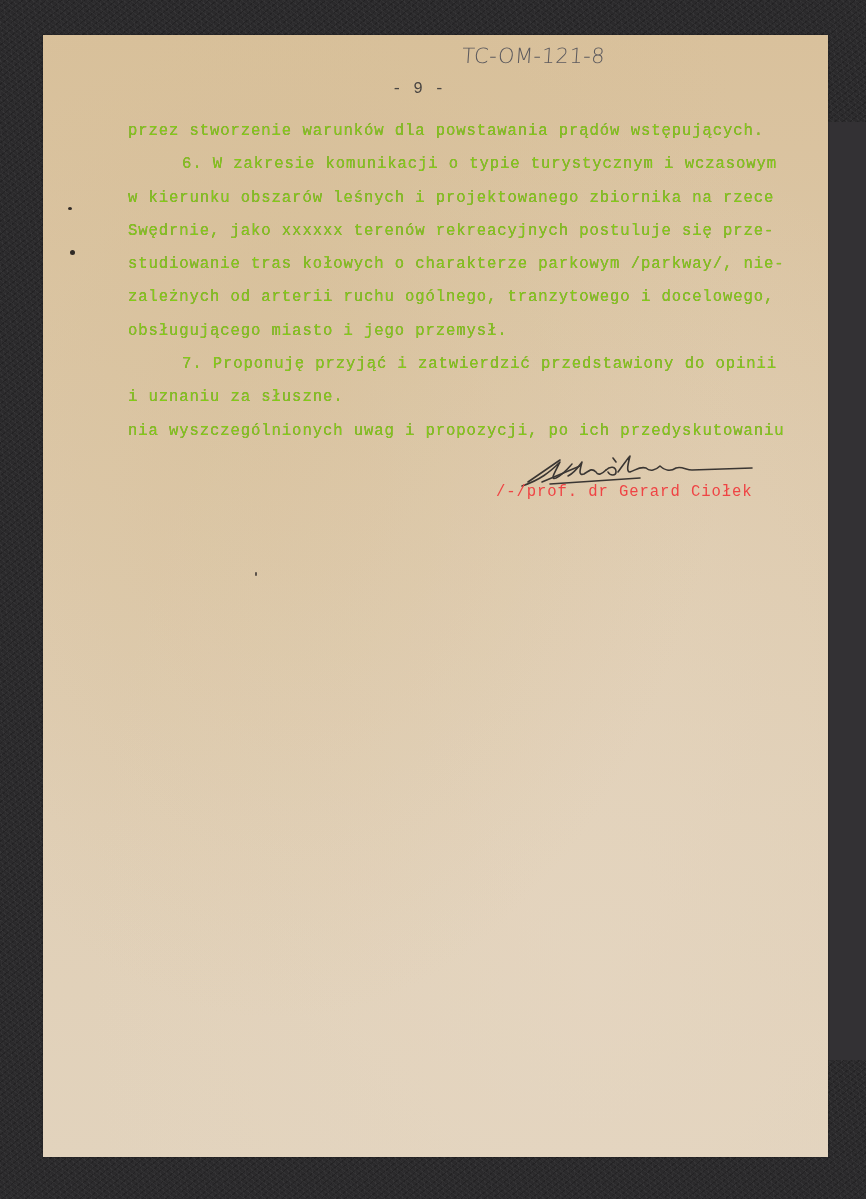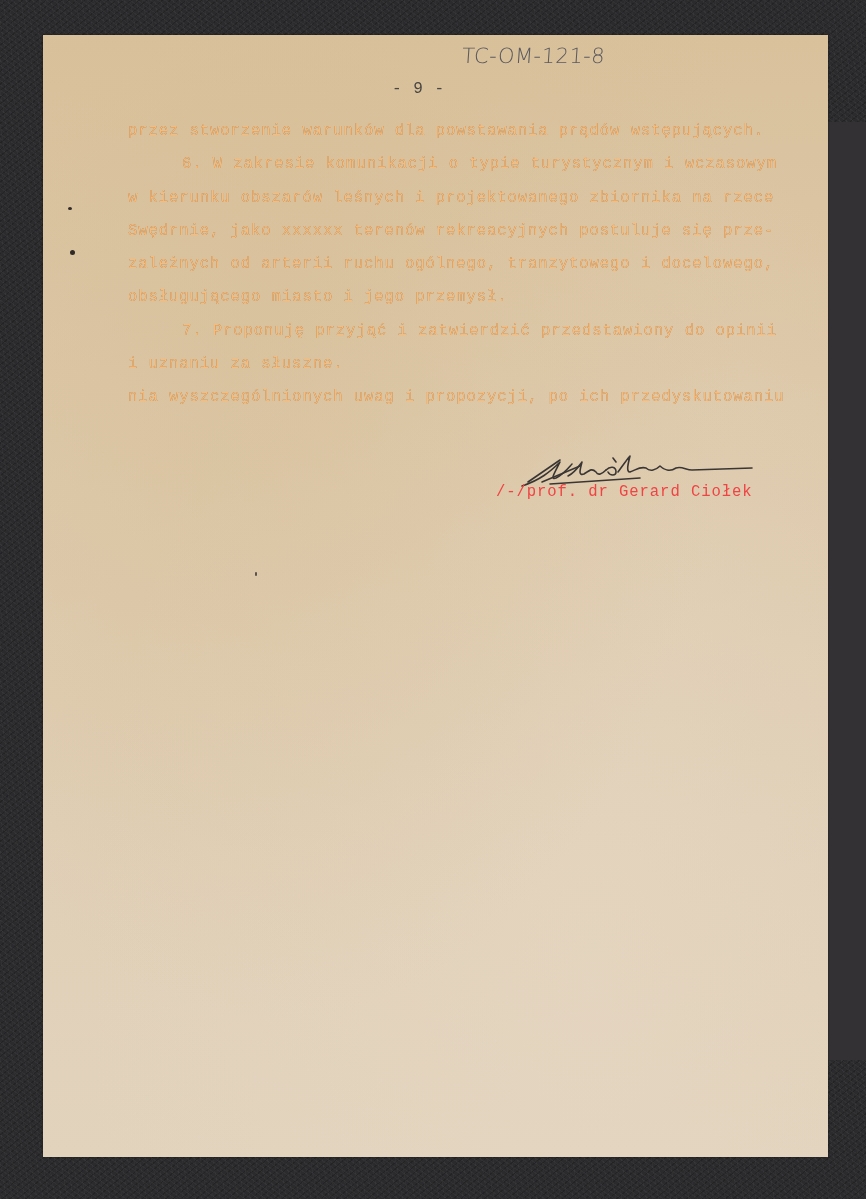--- a/index.html
+++ b/index.html
@@ -61,21 +61,21 @@
     .body-text {
       position: absolute;
       left: 128px;
       top: 121px;
       width: 700px;
     }
     .line {
       height: 33.3px;
       font-size: 15.6px;
       line-height: 20px;
-      color: #fdba74;
+      color: #84cc16;
       white-space: pre;
       letter-spacing: 0.9px;
       text-shadow: 0 0 0.4px rgba(40,35,30,0.6);
     }
     .line.indent { padding-left: 54px; }
     .signature {
       position: absolute;
       left: 520px;
       top: 452px;
       width: 250px;
@@ -113,20 +113,21 @@
 <div class="speck" style="left:255px;top:572px;width:2px;height:4px;"></div>
 
 <div class="archive-ref">TC-OM-121-8</div>
 <div class="page-number">- 9 -</div>
 
 <div class="body-text">
   <div class="line">przez stworzenie warunków dla powstawania prądów wstępujących.</div>
   <div class="line indent">6. W zakresie komunikacji o typie turystycznym i wczasowym</div>
   <div class="line">w kierunku obszarów leśnych i projektowanego zbiornika na rzece</div>
   <div class="line">Swędrnie, jako xxxxxx terenów rekreacyjnych postuluje się prze-</div>
+  <div class="line">studiowanie tras kołowych o charakterze parkowym /parkway/, nie-</div>
   <div class="line">zależnych od arterii ruchu ogólnego, tranzytowego i docelowego,</div>
   <div class="line">obsługującego miasto i jego przemysł.</div>
   <div class="line indent">7. Proponuję przyjąć i zatwierdzić przedstawiony do opinii</div>
   <div class="line">i uznaniu za słuszne.</div>
   <div class="line">nia wyszczególnionych uwag i propozycji, po ich przedyskutowaniu</div>
 </div>
 
 <svg class="signature" viewBox="0 0 250 40" xmlns="http://www.w3.org/2000/svg">
   <g fill="none" stroke="#3a3633" stroke-width="1.6" stroke-linecap="round" stroke-linejoin="round">
     <path d="M8 30 L40 8"></path>

